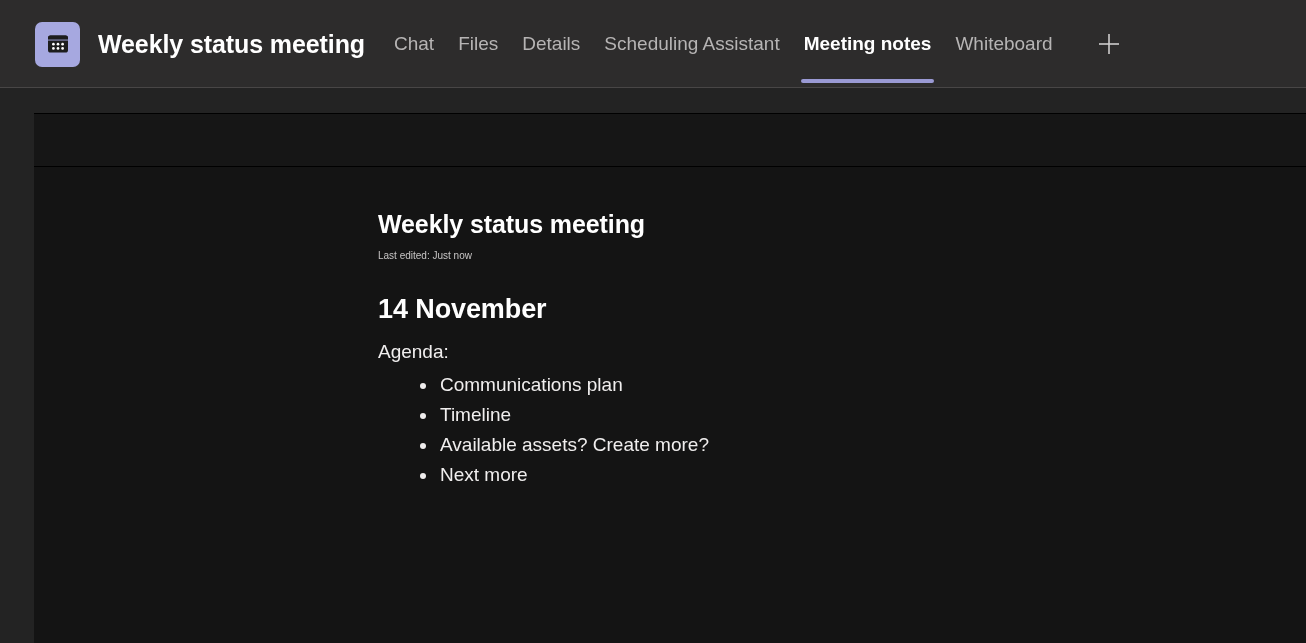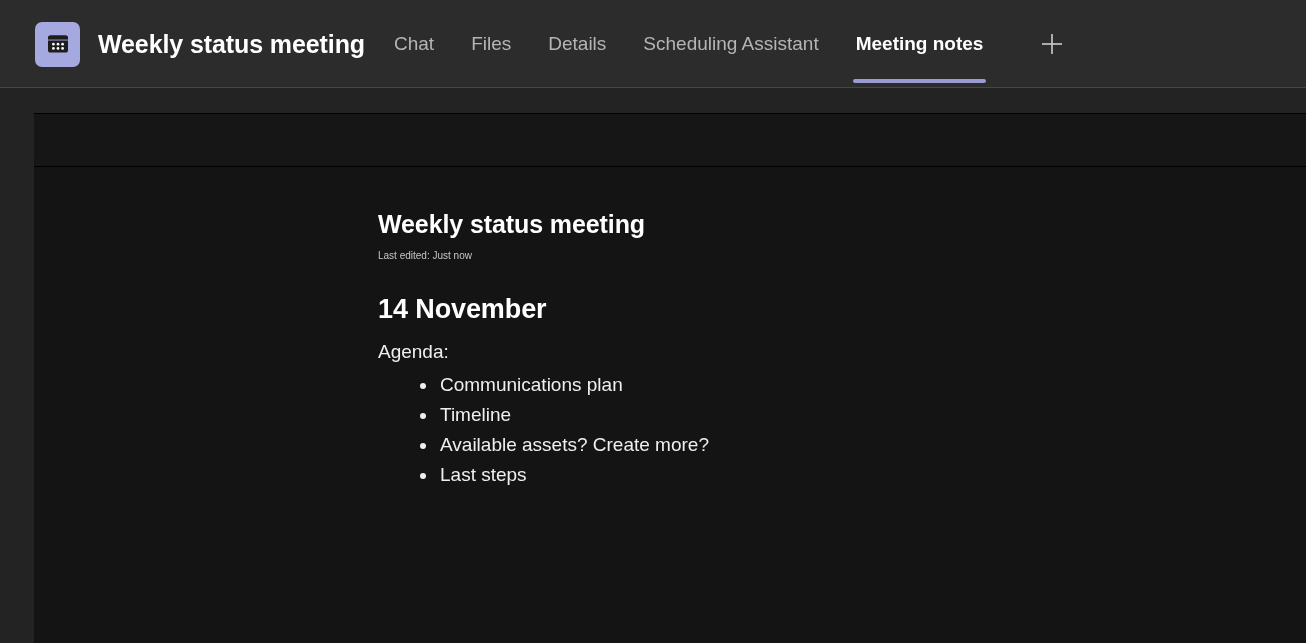--- a/index.html
+++ b/index.html
@@ -59,21 +59,20 @@
     font-weight: bold;
     letter-spacing: -0.1px;
     white-space: nowrap;
   }
 
   .tabs {
     display: flex;
     align-items: center;
     height: 89px;
     margin-left: 17px;
-    gap: 13px;
   }
   .tab {
     position: relative;
     height: 88px;
     display: flex;
     align-items: center;
     padding: 0 12px;
     color: #b6b4b4;
     font-size: 19px;
     white-space: nowrap;
@@ -235,20 +234,24 @@
 
       </div>
       <div class="tab">
         <span>Scheduling Assistant</span>
 
       </div>
       <div class="tab active">
         <span>Meeting notes</span>
         <span class="tab-underline"></span>
       </div>
+      <div class="tab">
+        <span>Whiteboard</span>
+
+      </div>
 
       <div class="add-tab">
         <svg width="30" height="30" viewBox="0 0 30 30" aria-hidden="true">
           <line x1="15" y1="5" x2="15" y2="25" stroke="#cfcdcd" stroke-width="1.6"></line>
           <line x1="5" y1="15" x2="25" y2="15" stroke="#cfcdcd" stroke-width="1.6"></line>
         </svg>
       </div>
     </div>
 
   </div>
@@ -267,20 +270,20 @@
         <div class="note-subtitle">Last edited: Just now</div>
 
         <div class="note-date">14 November</div>
 
         <div class="note-agenda-label">Agenda:</div>
 
         <ul class="note-list">
           <li>Communications plan</li>
           <li>Timeline</li>
           <li>Available assets? Create more?</li>
-          <li>Last steps</li>
+          <li>Next more</li>
         </ul>
 
       </div>
     </div>
 
   </div>
 </div>
 
 </body></html>

